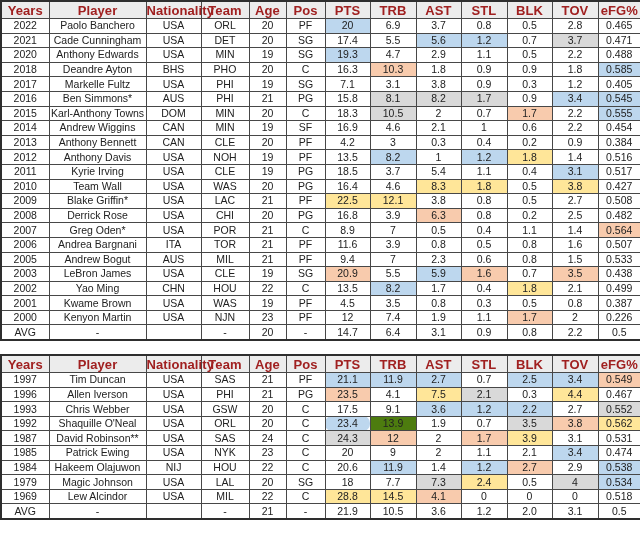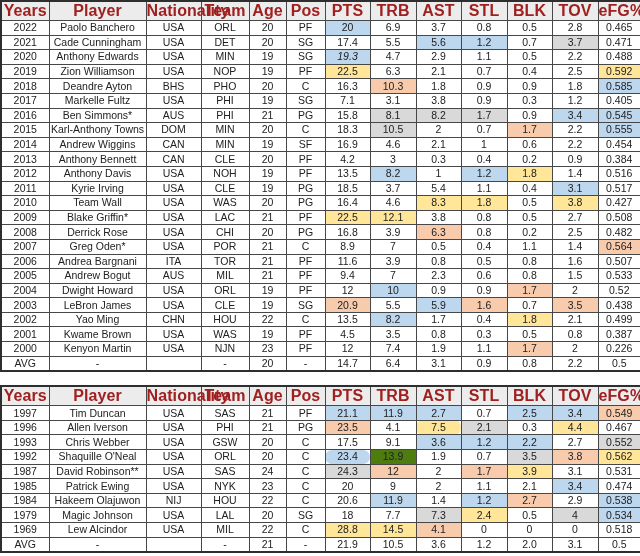--- a/index.html
+++ b/index.html
@@ -9,21 +9,21 @@
     border-collapse:collapse;
     table-layout:fixed;
     width:640px;
     border:2px solid #2e2e2e;
     margin:0 0 13px 0;
     background:#ffffff;
   }
   table.stats th{
     background:#ececec;
     color:#a02020;
-    font-size:16px;
+    font-size:13px;
     font-weight:bold;
     height:16px;
     border:1px solid #474747;
     padding:0;
     text-align:center;
     letter-spacing:0.1px;
   }
   table.stats td{
     font-size:10.5px;
     color:#222222;
@@ -105,42 +105,27 @@
           <td style="background-color: rgb(217, 217, 217);">3.7</td>
           <td>0.471</td>
         </tr>
         <tr>
           <td>2020</td>
           <td>Anthony Edwards</td>
           <td>USA</td>
           <td>MIN</td>
           <td>19</td>
           <td>SG</td>
-          <td style="background-color: rgb(189, 215, 238); font-style: italic;">19.3</td>
+          <td style="background-color: rgb(189, 215, 238);">19.3</td>
           <td>4.7</td>
           <td>2.9</td>
           <td>1.1</td>
           <td>0.5</td>
           <td>2.2</td>
           <td>0.488</td>
-        </tr>
-        <tr>
-          <td>2019</td>
-          <td>Zion Williamson</td>
-          <td>USA</td>
-          <td>NOP</td>
-          <td>19</td>
-          <td>PF</td>
-          <td style="background-color: rgb(255, 230, 153);">22.5</td>
-          <td>6.3</td>
-          <td>2.1</td>
-          <td>0.7</td>
-          <td>0.4</td>
-          <td>2.5</td>
-          <td style="background-color: rgb(255, 230, 153);">0.592</td>
         </tr>
         <tr>
           <td>2018</td>
           <td>Deandre Ayton</td>
           <td>BHS</td>
           <td>PHO</td>
           <td>20</td>
           <td>C</td>
           <td>16.3</td>
           <td style="background-color: rgb(248, 203, 173);">10.3</td>
@@ -337,35 +322,20 @@
           <td>MIL</td>
           <td>21</td>
           <td>PF</td>
           <td>9.4</td>
           <td>7</td>
           <td>2.3</td>
           <td>0.6</td>
           <td>0.8</td>
           <td>1.5</td>
           <td>0.533</td>
-        </tr>
-        <tr>
-          <td>2004</td>
-          <td>Dwight Howard</td>
-          <td>USA</td>
-          <td>ORL</td>
-          <td>19</td>
-          <td>PF</td>
-          <td>12</td>
-          <td style="background-color: rgb(189, 215, 238);">10</td>
-          <td>0.9</td>
-          <td>0.9</td>
-          <td style="background-color: rgb(248, 203, 173);">1.7</td>
-          <td>2</td>
-          <td>0.52</td>
         </tr>
         <tr>
           <td>2003</td>
           <td>LeBron James</td>
           <td>USA</td>
           <td>CLE</td>
           <td>19</td>
           <td>SG</td>
           <td style="background-color: rgb(248, 203, 173);">20.9</td>
           <td>5.5</td>
@@ -488,21 +458,21 @@
         </tr>
         <tr>
           <td>1996</td>
           <td>Allen Iverson</td>
           <td>USA</td>
           <td>PHI</td>
           <td>21</td>
           <td>PG</td>
           <td style="background-color: rgb(248, 203, 173);">23.5</td>
           <td>4.1</td>
-          <td style="background-color: rgb(255, 230, 153); border-radius: 7px;">7.5</td>
+          <td style="background-color: rgb(255, 230, 153);">7.5</td>
           <td style="background-color: rgb(217, 217, 217);">2.1</td>
           <td>0.3</td>
           <td style="background-color: rgb(255, 230, 153);">4.4</td>
           <td>0.467</td>
         </tr>
         <tr>
           <td>1993</td>
           <td>Chris Webber</td>
           <td>USA</td>
           <td>GSW</td>

